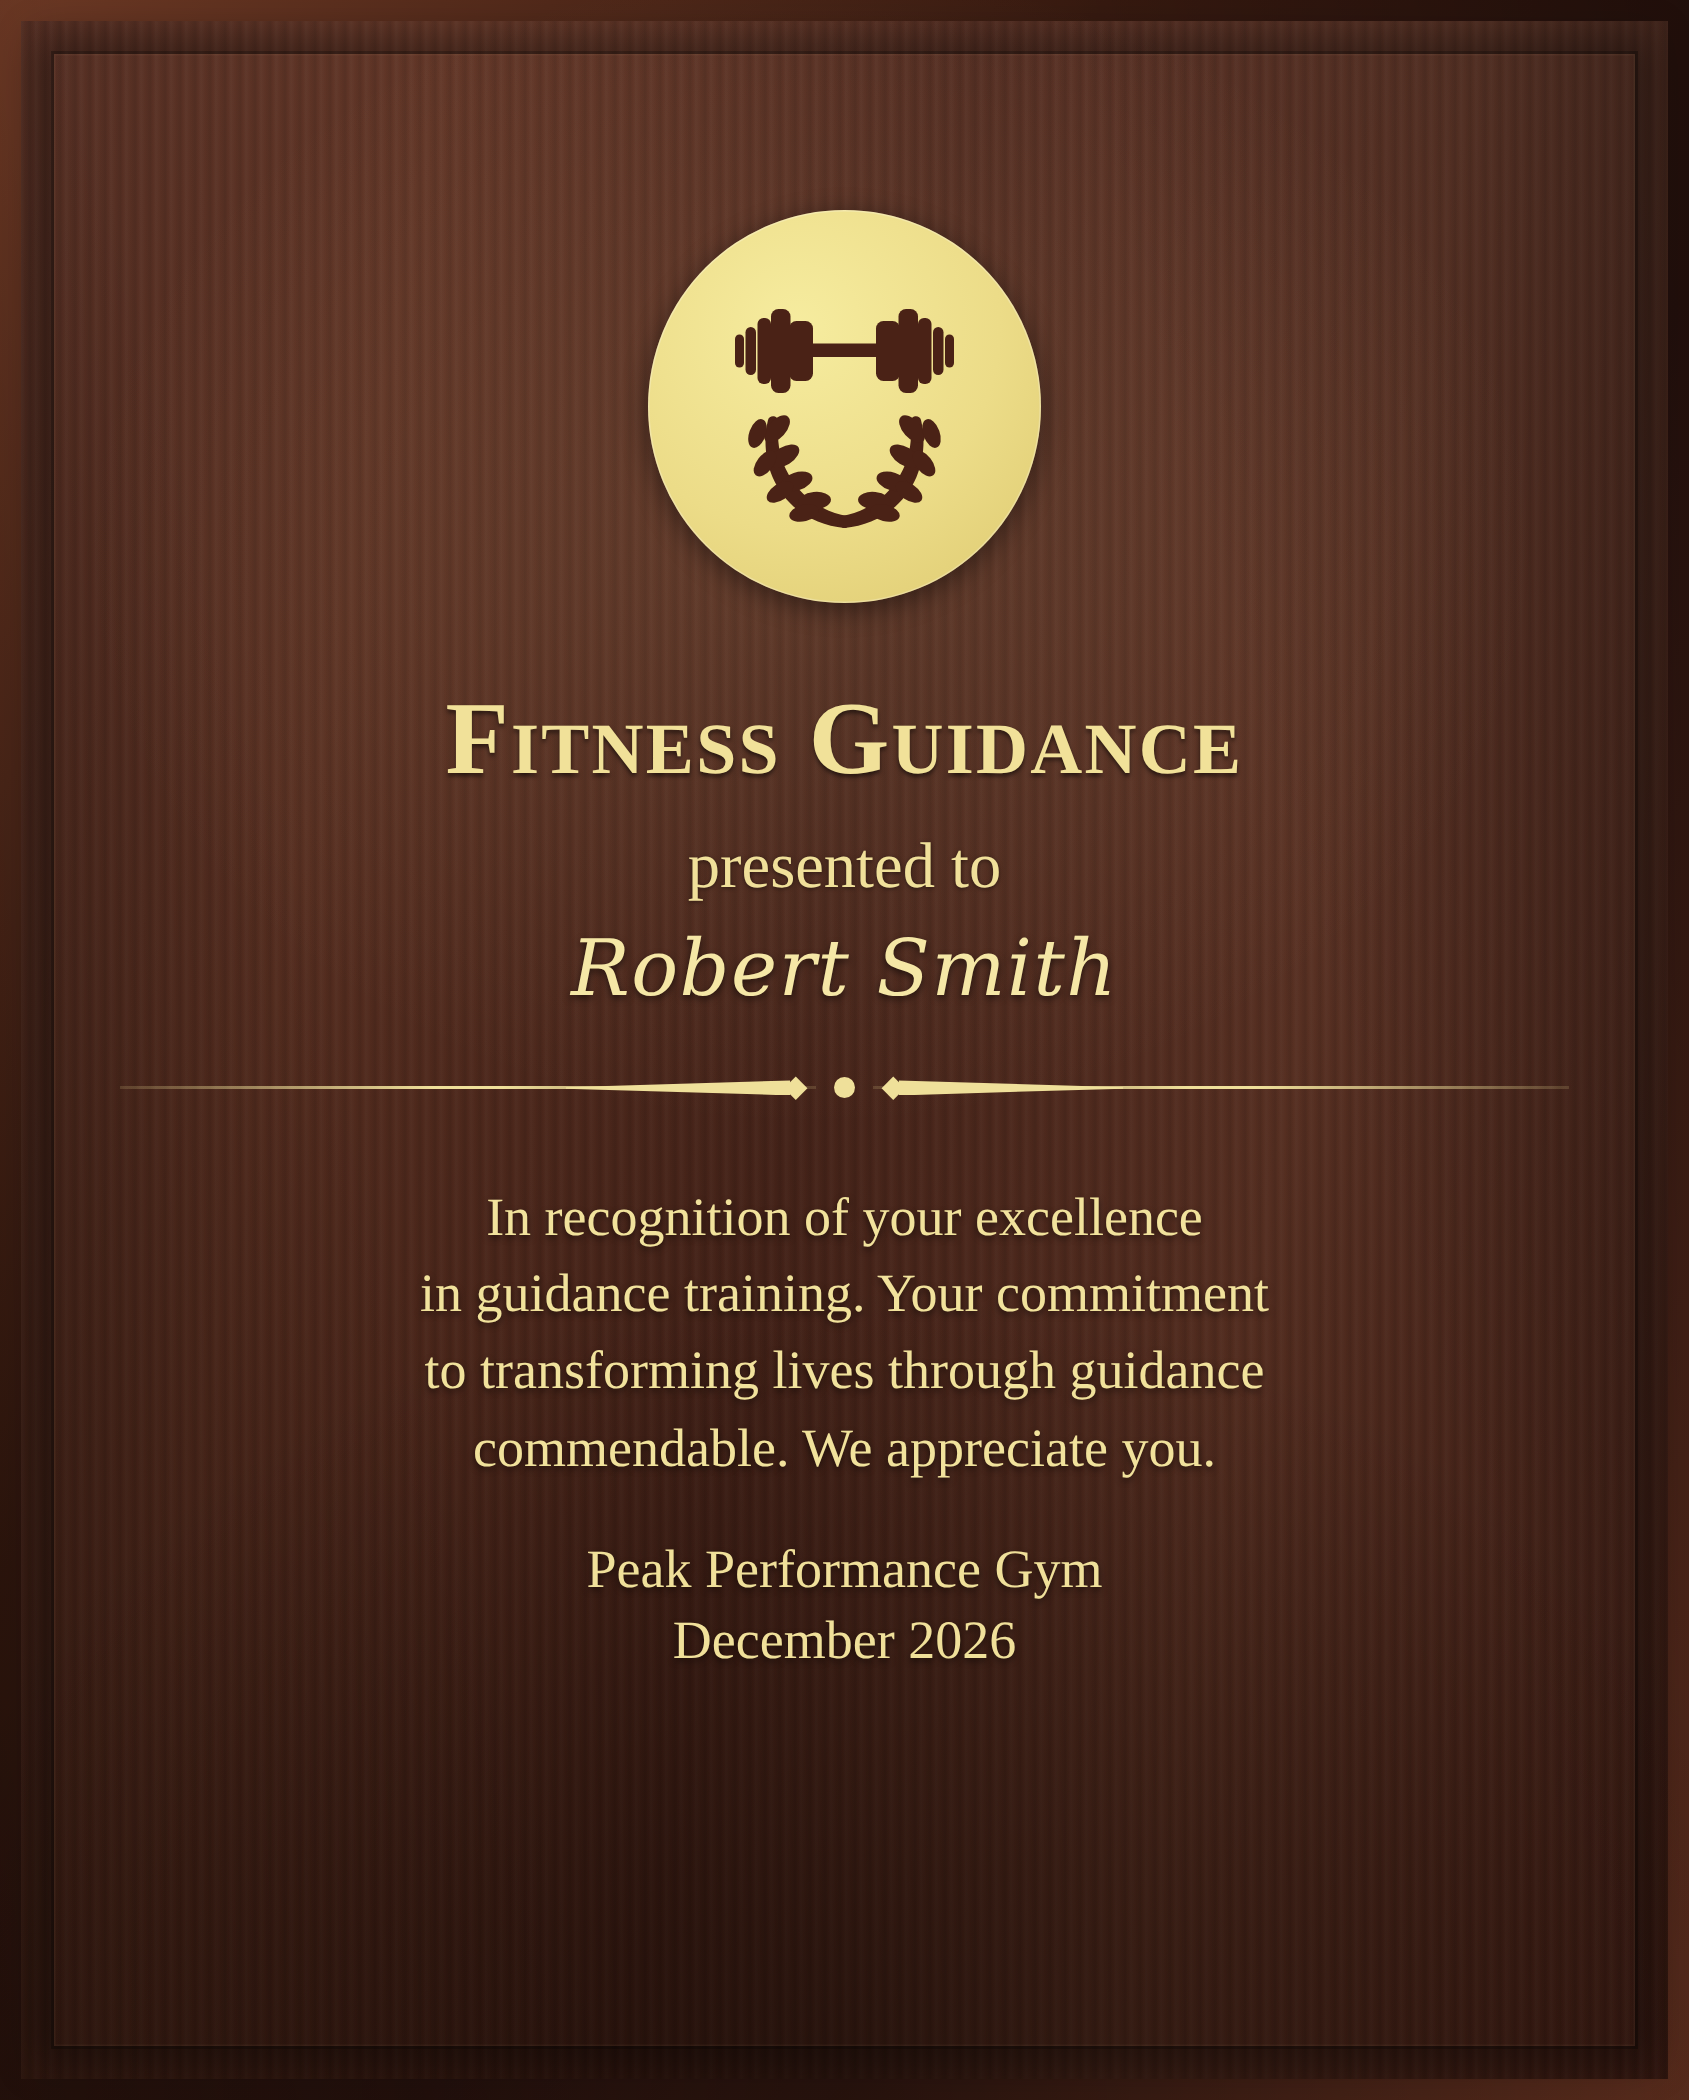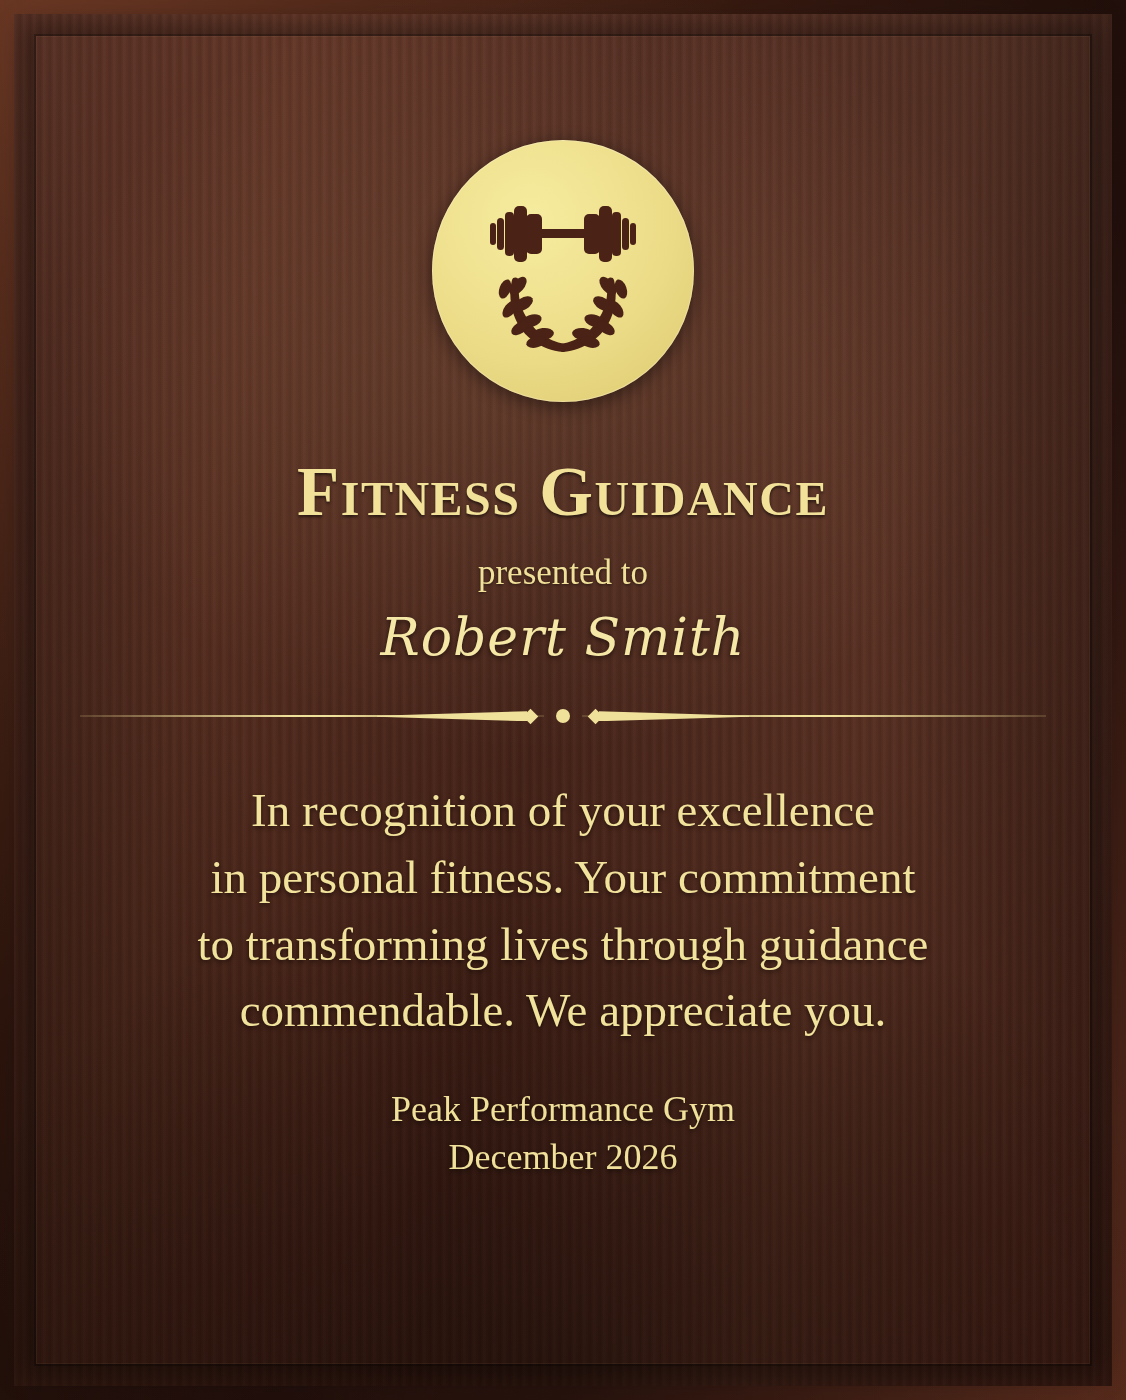--- a/index.html
+++ b/index.html
@@ -101,21 +101,21 @@
     letter-spacing: 1.5px;
     font-weight: 700;
     color: #f1e199;
     text-shadow: 0 2px 3px rgba(0,0,0,0.55);
     font-variant: small-caps;
   }
   .title .line { display: block; }
 
   .presented {
     margin-top: 22px;
-    font-size: 35px;
+    font-size: 43px;
     color: #f0e09a;
     text-shadow: 0 1px 3px rgba(0,0,0,0.5);
   }
 
   .recipient {
     margin-top: 14px;
     font-family: "DejaVu Serif", serif;
     font-style: italic;
     font-size: 52px;
     letter-spacing: 1px;
@@ -162,29 +162,29 @@
     top: 8px;
     width: 11px; height: 11px;
     background: #efe09a;
     transform: rotate(45deg);
   }
   .divider .diamond.l { left: calc(50% - 38px); }
   .divider .diamond.r { left: calc(50% + 27px); }
 
   .body-text {
     margin-top: 48px;
-    font-size: 47px;
+    font-size: 36px;
     line-height: 1.42;
     color: #f1e29c;
     text-shadow: 0 2px 4px rgba(0,0,0,0.5);
   }
   .body-text .line { display: block; }
 
   .footer {
-    margin-top: 42px;
+    margin-top: 32px;
     font-size: 36px;
     line-height: 1.32;
     color: #f0e09a;
     text-shadow: 0 2px 4px rgba(0,0,0,0.5);
   }
   .footer .line { display: block; }
 </style>
 </head>
 <body>
 
@@ -257,21 +257,21 @@
       <span class="bar right"></span>
       <span class="taper-left"></span>
       <span class="taper-right"></span>
       <span class="diamond l"></span>
       <span class="dot"></span>
       <span class="diamond r"></span>
     </div>
 
     <div class="body-text">
       <span class="line">In recognition of your excellence</span>
-      <span class="line">in personal fitness. Your commitment</span>
+      <span class="line">in guidance training. Your commitment</span>
       <span class="line">to transforming lives through guidance</span>
       <span class="line">commendable. We appreciate you.</span>
     </div>
 
     <div class="footer">
       <span class="line">Peak Performance Gym</span>
       <span class="line">December 2026</span>
     </div>
 
   </div>

